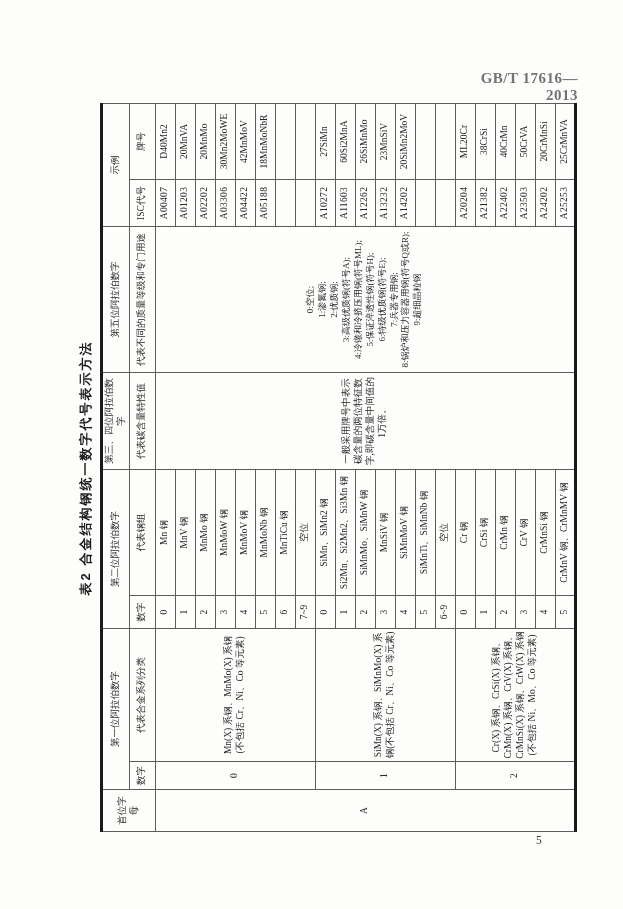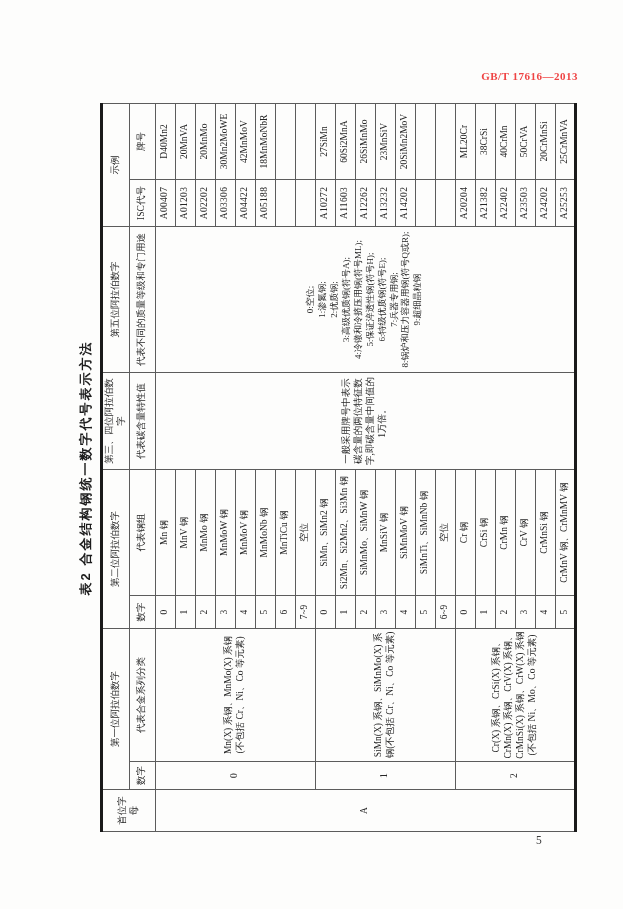--- a/index.html
+++ b/index.html
@@ -3,21 +3,21 @@
 <meta charset="utf-8">
 <style>
   html,body{margin:0;padding:0;}
   body{
     width:623px;height:909px;position:relative;overflow:hidden;
     background:#fdfdfc;color:#232323;
     font-family:"Liberation Serif","DejaVu Serif",serif;
   }
   .std-ref{
     position:absolute;top:70px;left:460px;width:118px;text-align:right;
-    font-weight:bold;font-size:11px;letter-spacing:.5px;color:#ef4444;
+    font-weight:bold;font-size:15px;letter-spacing:.5px;color:#737373;
     font-family:"Liberation Serif","DejaVu Serif",serif;
   }
   .page-num{
     position:absolute;top:834px;left:536px;font-size:11.5px;color:#3a3a3a;
   }
   
   .rot-wrap{
     position:absolute;left:78px;top:832px;width:728px;height:490px;
     transform:rotate(-90deg);transform-origin:0 0;
   }

